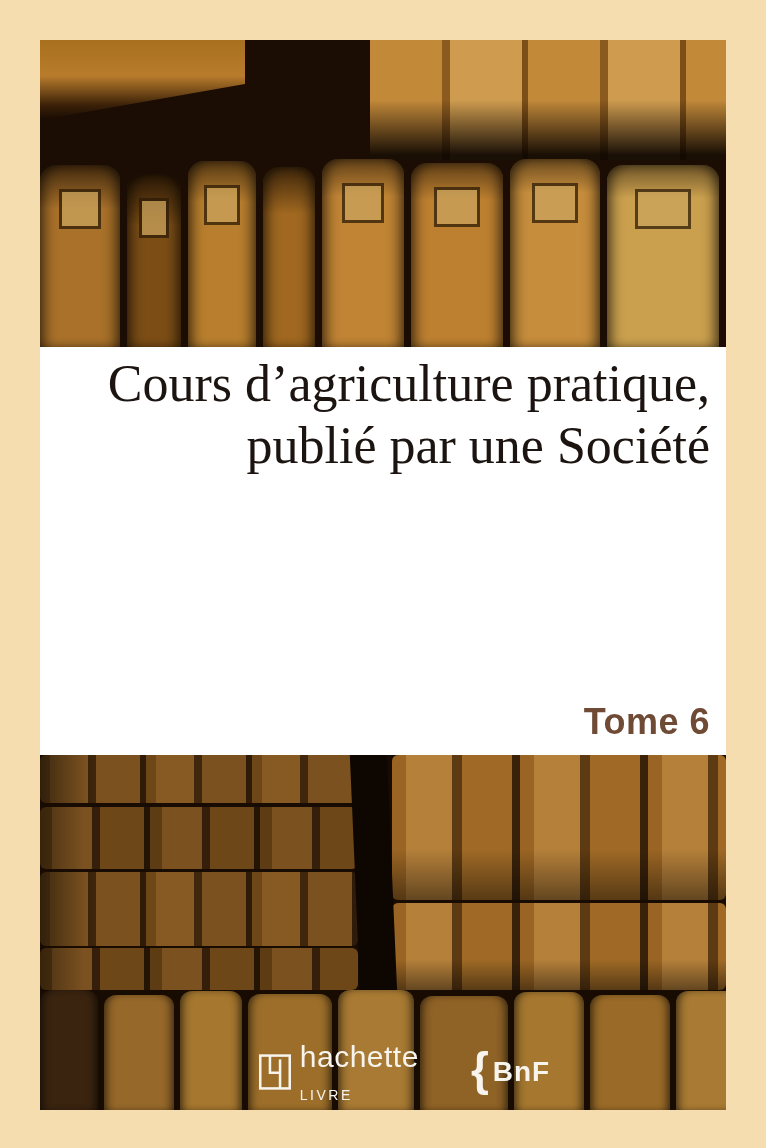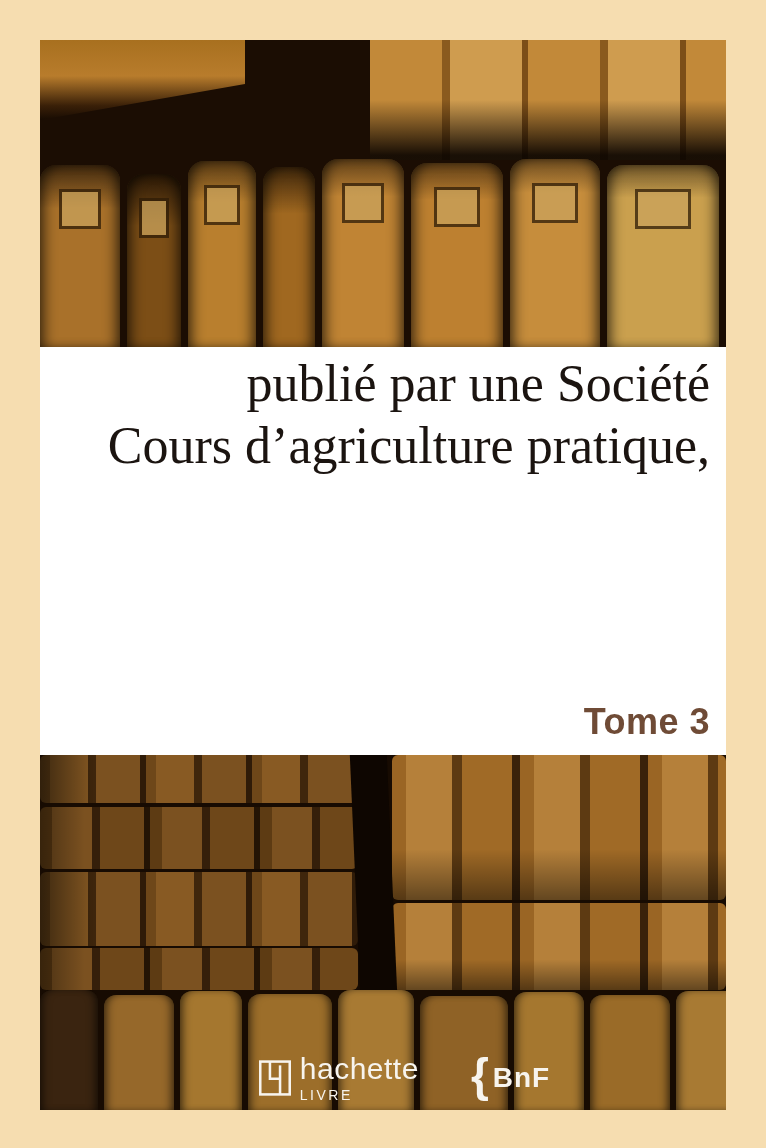--- a/index.html
+++ b/index.html
@@ -112,21 +112,21 @@
   
   .logos{
     position:absolute;left:0;right:0;bottom:8px;
     display:flex;justify-content:center;align-items:center;gap:52px;
     color:#f7f4ee;
   }
   .hachette{display:flex;align-items:center;gap:9px;padding-left:43px;}
   .hachette-icon{width:32px;height:36px;}
   .hachette-text{display:flex;flex-direction:column;line-height:1;}
   .hachette-word{font-size:30px;font-weight:500;letter-spacing:0.5px;}
-  .hachette-sub{font-size:14px;font-weight:400;letter-spacing:2.5px;margin-top:4px;}
+  .hachette-sub{font-size:14px;font-weight:400;letter-spacing:2.5px;margin-top:16px;}
   .bnf{display:flex;align-items:center;gap:4px;}
   .bnf-bracket{font-size:46px;font-weight:600;line-height:1;transform:translateY(-3px);}
   .bnf-word{font-size:28px;font-weight:bold;letter-spacing:1px;}
 </style>
 </head>
 <body>
 
 <div class="cover">
 
   <div class="photo photo-top">
@@ -153,24 +153,24 @@
           <div class="tag"></div>
         </div>
       <div class="spine s8">
           <div class="tag"></div>
         </div>
     </div>
   </div>
 
   <div class="title-band">
     <h1 class="title">
+      <span>Cours d’agriculture pratique,</span>
       <span>publié par une Société</span>
-      <span>Cours d’agriculture pratique,</span>
     </h1>
-    <div class="tome">Tome 3</div>
+    <div class="tome">Tome 6</div>
   </div>
 
   <div class="photo photo-bottom">
     <div class="stack-row row-a lr1"></div>
     <div class="stack-row row-b lr2"></div>
     <div class="stack-row row-a lr3"></div>
     <div class="stack-row row-b lr4"></div>
     <div class="stack-row row-c rr1"></div>
     <div class="stack-row row-c rr2"></div>
     <div class="pb-gap"></div>

